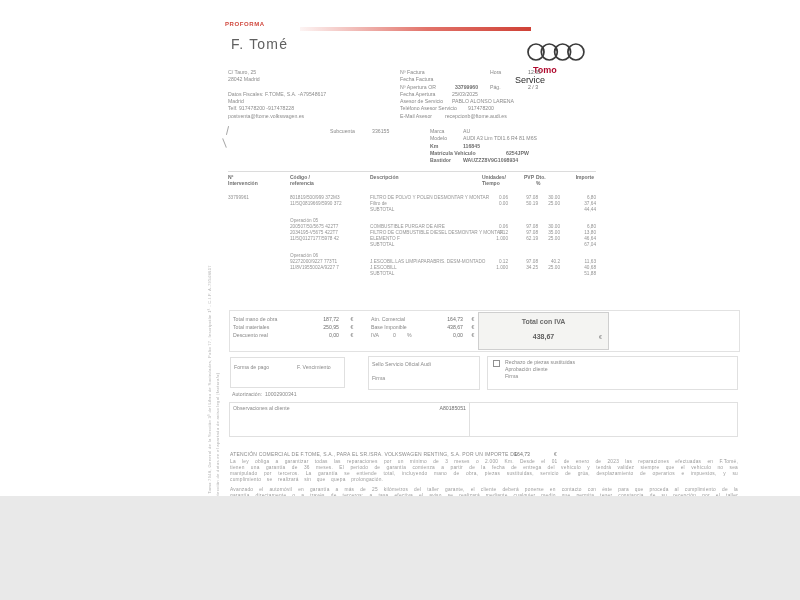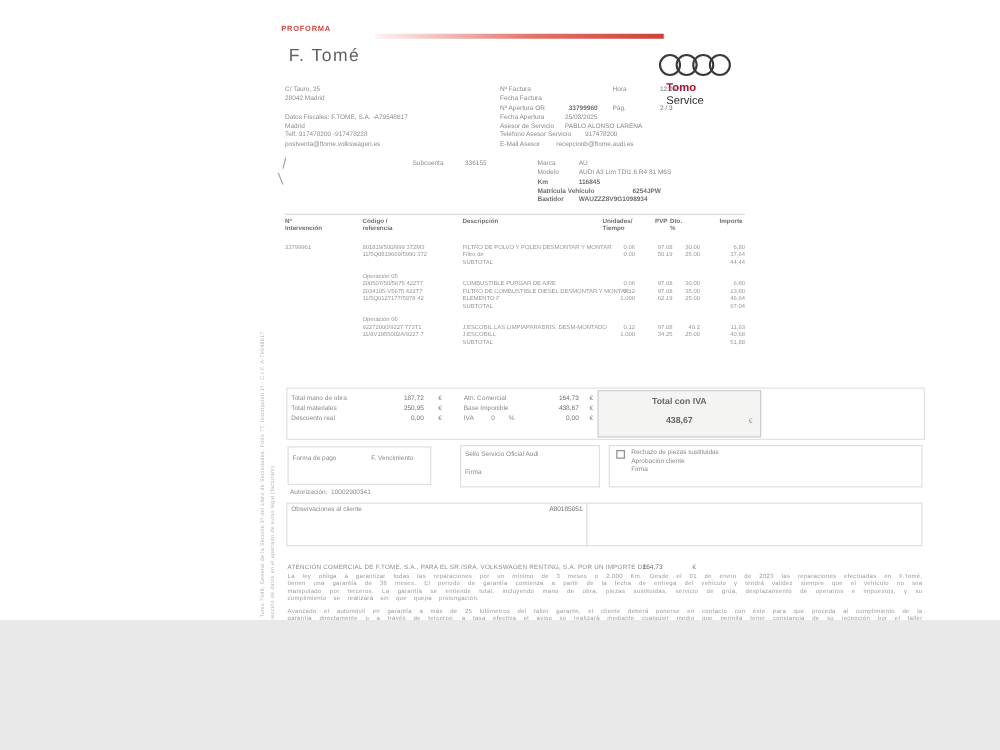--- a/index.html
+++ b/index.html
@@ -6,21 +6,21 @@
   .page{position:relative;width:800px;height:496px;background:#ffffff;overflow:hidden;
         font-family:"Liberation Sans",sans-serif;color:#8a8a8a;}
   .abs{position:absolute;}
   
   .proforma{left:225px;top:21px;font-size:6px;font-weight:bold;letter-spacing:.6px;color:#d0473d;}
   .topbar{left:300px;top:27px;width:231px;height:4px;
           background:linear-gradient(to right,rgba(216,68,56,.06),rgba(216,68,56,.75) 55%,#cf4136);}
   .logo{left:231px;top:36px;font-size:14px;letter-spacing:1.2px;color:#606060;}
   .rings{left:527px;top:42px;}
   .audiword{left:533px;top:65px;font-size:9px;font-weight:bold;color:#b00a2e;line-height:10px;}
-  .serviceword{left:533px;top:75px;font-size:9px;color:#2b2b2b;line-height:10px;}
+  .serviceword{left:515px;top:75px;font-size:9px;color:#2b2b2b;line-height:10px;}
   
   .addr{left:228px;top:69px;font-size:5.2px;line-height:7.3px;color:#8d8d8d;}
   .ihead{left:400px;top:69px;font-size:5.2px;line-height:7.3px;}
   .ihrow .lbl{display:inline-block;width:52px;}
   .ihrow:nth-child(3) .lbl{width:55px;}
   .ihrow:nth-child(3) .val{font-weight:bold;color:#6e6e6e;}
   .ihrow:nth-child(6) .lbl{width:68px;}
   .ihrow:nth-child(7) .lbl{width:45px;}
   .hora-l{left:490px;top:69px;font-size:5.2px;}
   .hora-v{left:528px;top:69px;font-size:5.2px;color:#6e6e6e;}

